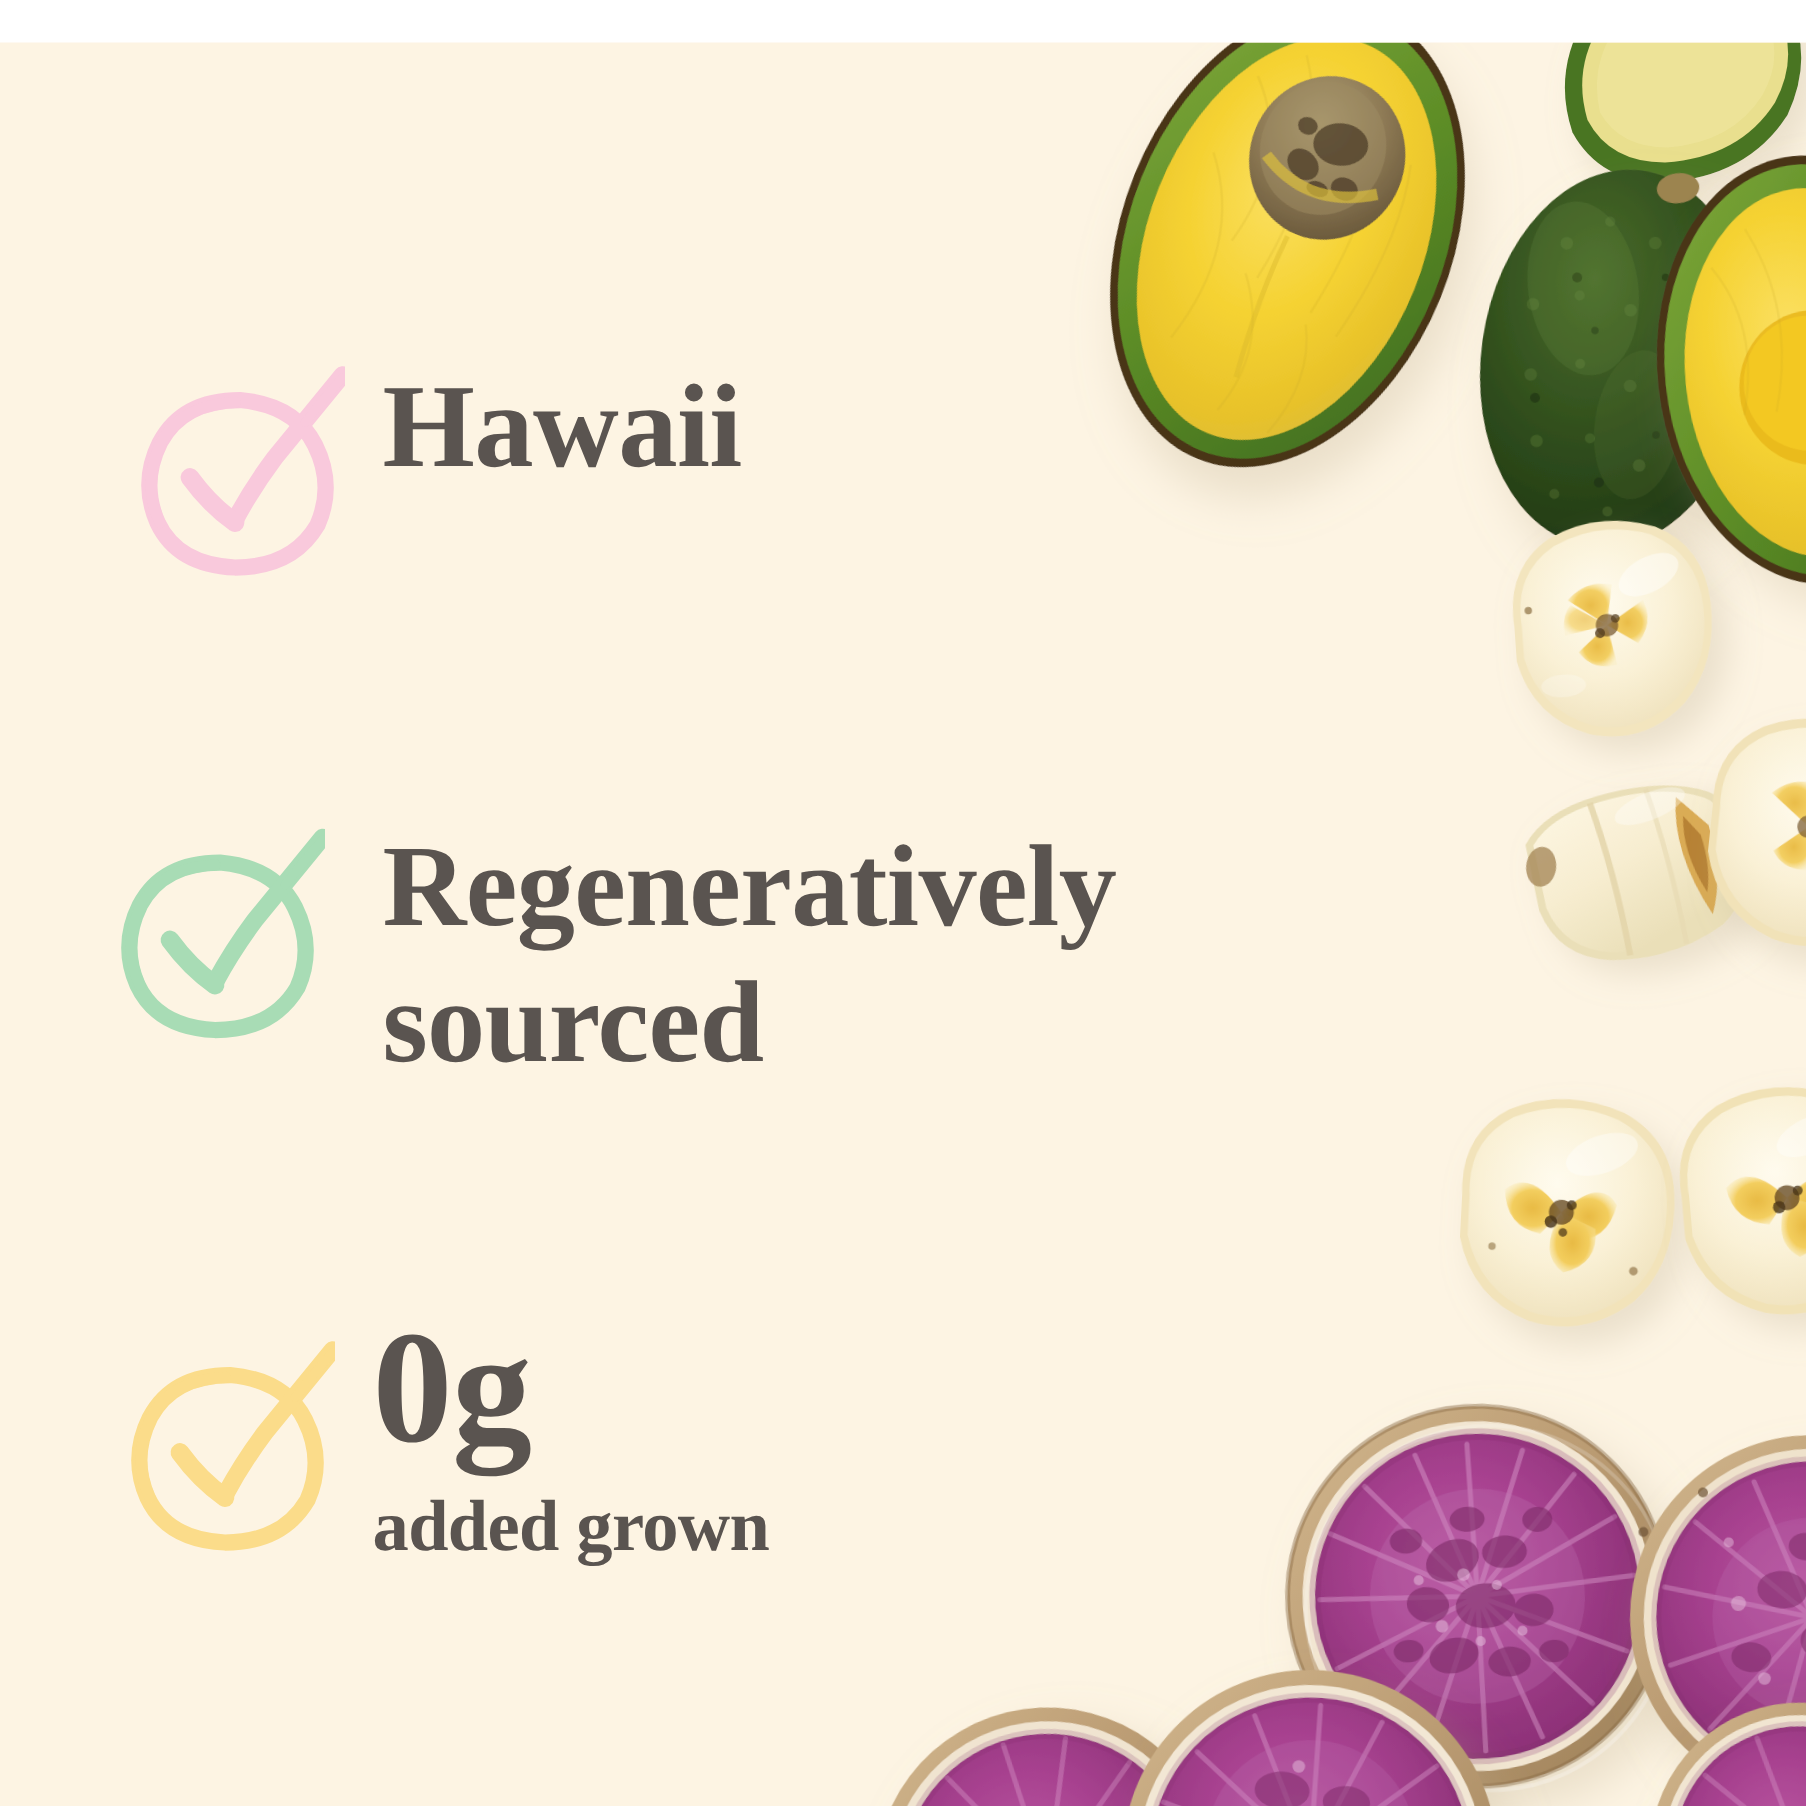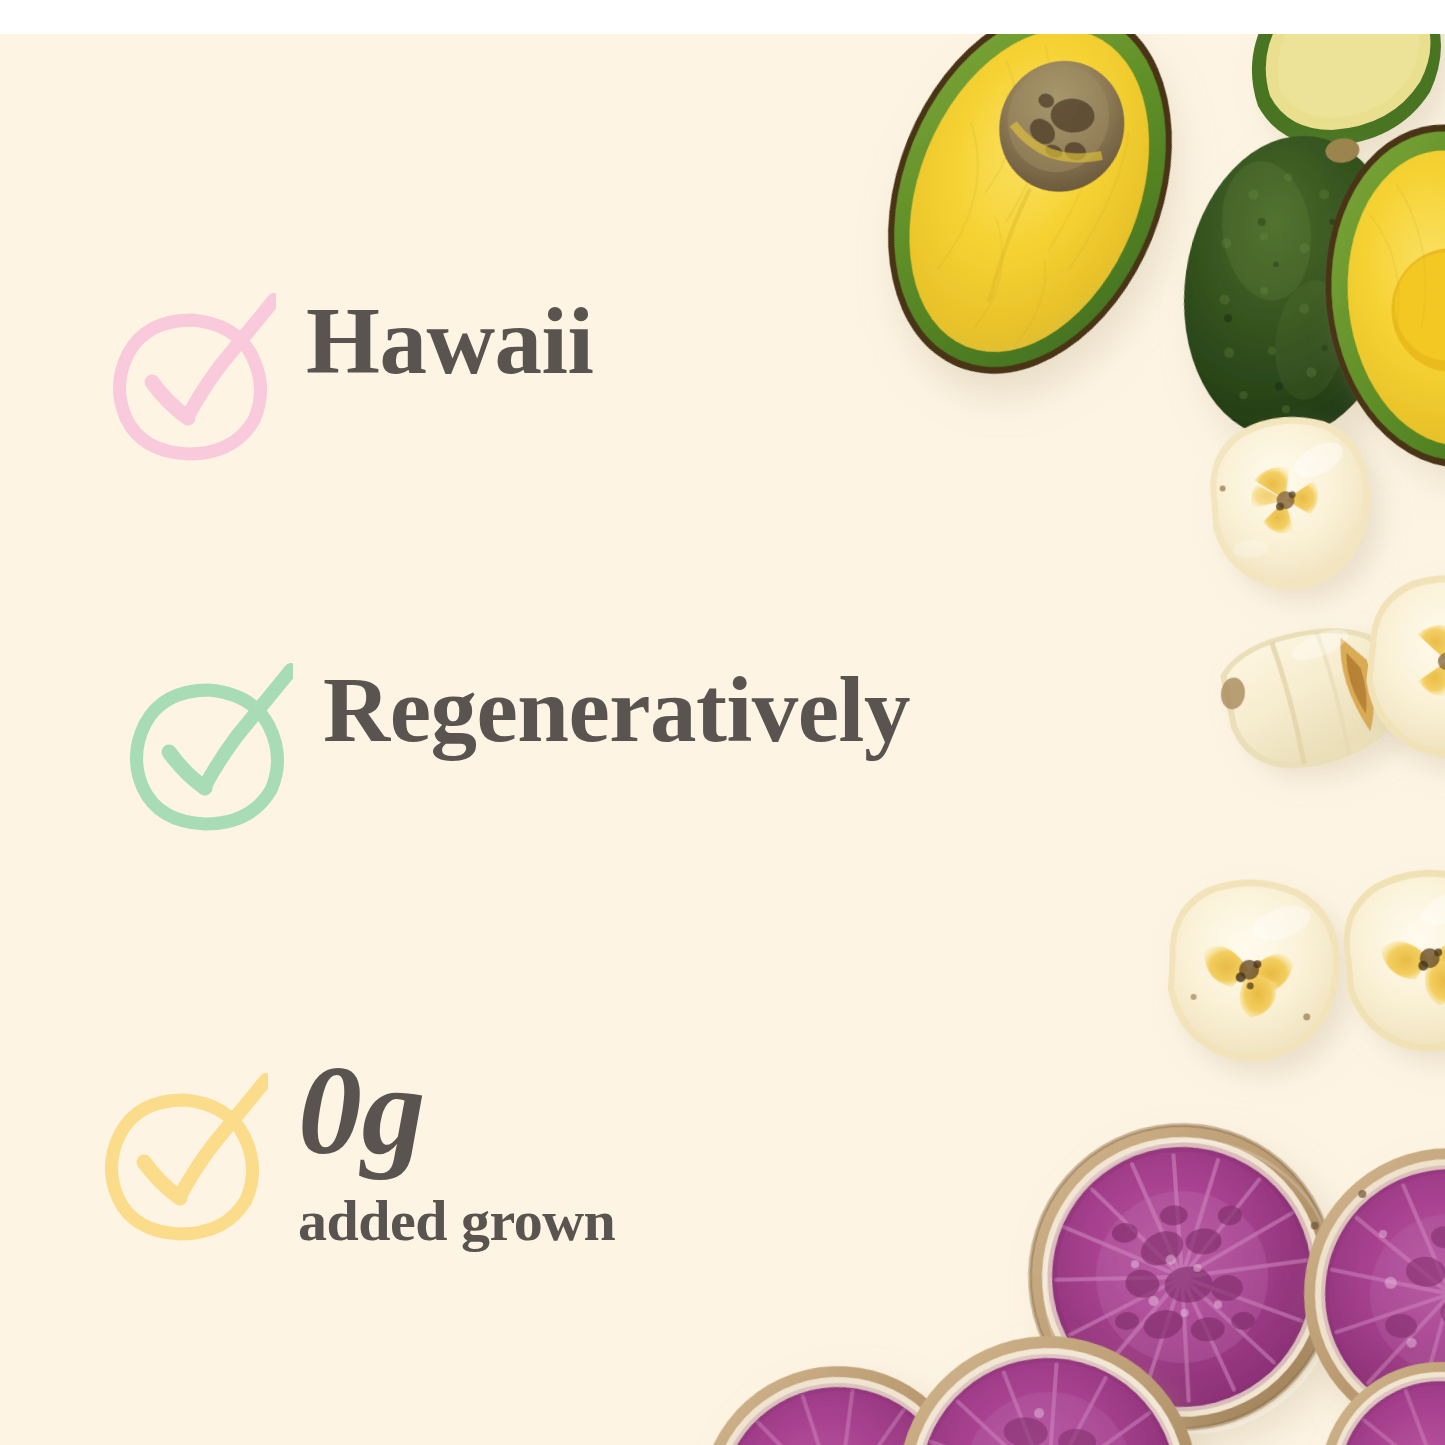--- a/index.html
+++ b/index.html
@@ -33,21 +33,21 @@
     top: 0;
     width: 1250px;
     height: 1445px;
   }
   .benefit-row {
     position: absolute;
     display: flex;
     align-items: flex-start;
   }
   .benefit-row.r0 { left: 108px; top: 252px; }
-  .benefit-row.r1 { left: 125px; top: 622px; }
+  .benefit-row.r1 { left: 92px; top: 622px; gap: 16px; }
   .benefit-row.r2 { left: 100px; top: 1012px; }
 
   .check-mark {
     flex: 0 0 auto;
     width: 168px;
     height: 180px;
     margin-top: 4px;
   }
   .benefit-row.r2 .check-mark { margin-top: 24px; }
 
@@ -60,21 +60,20 @@
   }
   .line-primary {
     display: block;
     font-size: 95px;
     line-height: 1.17;
     white-space: nowrap;
   }
   .line-primary.huge {
     font-size: 128px;
     line-height: 1.0;
-    font-style: italic;
   }
   .line-secondary {
     display: block;
     font-size: 58px;
     line-height: 1.15;
     white-space: nowrap;
     margin-top: 14px;
   }
   .benefit-row.r1 .line-primary { font-size: 93px; }
 </style>
@@ -520,20 +519,21 @@
           <path d="M84 30 Q38 30 20 64 Q4 96 18 128 Q34 162 80 164 Q126 164 146 130
                    Q160 98 144 66 Q128 34 84 30 Z" stroke-width="13"></path>
           <path d="M80 32 Q36 34 20 66 Q6 98 20 128" stroke-width="9" opacity="0.55"></path>
           <path d="M166 10 Q138 44 112 76 Q94 100 80 126" stroke-width="14"></path>
           <path d="M166 12 Q150 30 136 48" stroke-width="7" opacity="0.6"></path>
           <path d="M44 92 Q60 114 80 128" stroke-width="15"></path>
         </g>
       </svg>
       <div class="benefit-text" style="color: rgb(90, 84, 80);">
         <span class="line-primary">Regeneratively</span>
+        <span class="line-primary">sourced</span>
       </div>
     </div>
 
     <div class="benefit-row r2">
       <svg class="check-mark" viewBox="0 0 168 180" xmlns="http://www.w3.org/2000/svg">
         <g fill="none" stroke="#FBDC8A" stroke-linecap="round" stroke-linejoin="round">
           <path d="M84 30 Q38 30 20 64 Q4 96 18 128 Q34 162 80 164 Q126 164 146 130
                    Q160 98 144 66 Q128 34 84 30 Z" stroke-width="13"></path>
           <path d="M80 32 Q36 34 20 66 Q6 98 20 128" stroke-width="9" opacity="0.55"></path>
           <path d="M166 10 Q138 44 112 76 Q94 100 80 126" stroke-width="14"></path>

